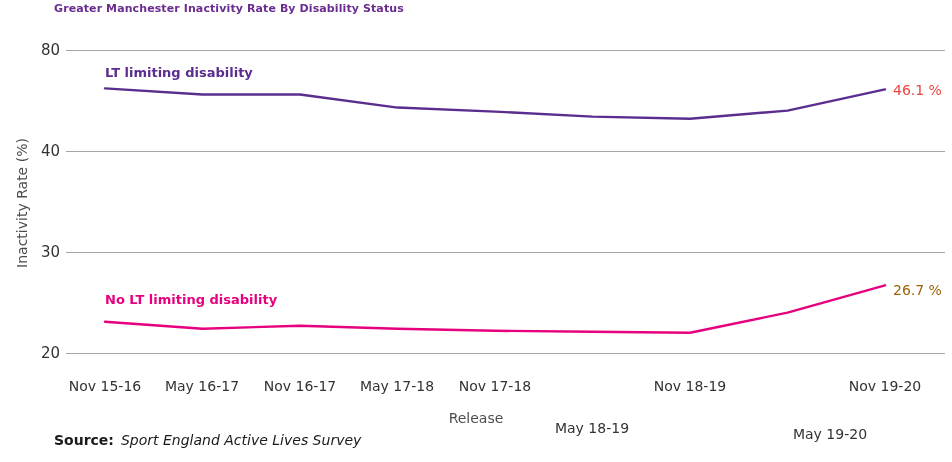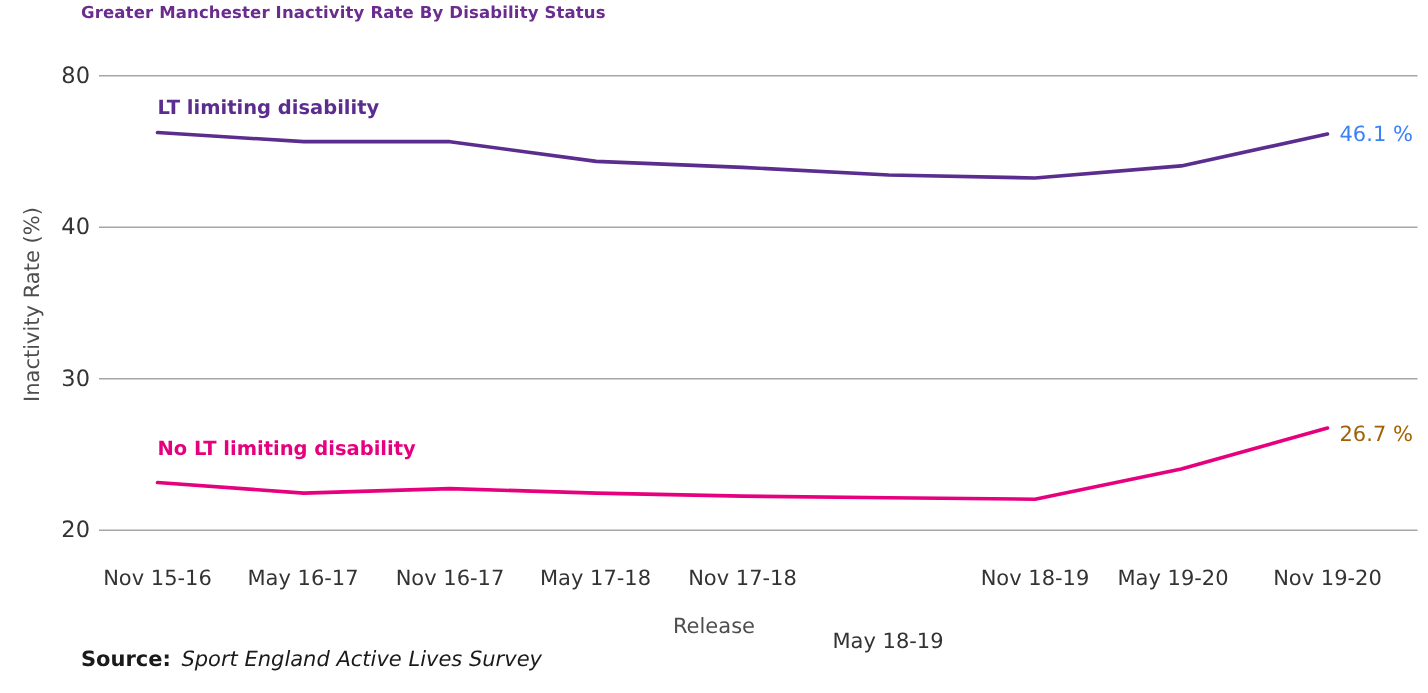--- a/index.html
+++ b/index.html
@@ -139,28 +139,28 @@
     <polyline id="line-magenta" fill="none" stroke="#E6007E" stroke-width="2.4" stroke-linejoin="round" stroke-linecap="round" points="105.00,321.69 202.50,328.76 300.00,325.73 397.50,328.76 495.00,330.78 592.50,331.79 690.00,332.80 787.50,312.60 885.00,285.33"></polyline>
   </svg>
 
   <div class="xtick" style="left:105px;">Nov 15-16</div>
   <div class="xtick" style="left:202px;text-align:right;">May 16-17</div>
   <div class="xtick" style="left:300px;">Nov 16-17</div>
   <div class="xtick" style="left:397px;">May 17-18</div>
   <div class="xtick" style="left:495px;">Nov 17-18</div>
   <div class="xtick" style="left:592px;margin-top:42px;">May 18-19</div>
   <div class="xtick" style="left:690px;">Nov 18-19</div>
-  <div class="xtick" style="left:782px;">May 19-20</div>
+  <div class="xtick" style="left:830px;margin-top:48px;">May 19-20</div>
   <div class="xtick" style="left:885px;">Nov 19-20</div>
 
   <div id="x-axis-label">Release</div>
 
   <div class="series-label" style="left:105px; top:65px; color:#5B2D8E;">LT limiting disability</div>
   <div class="series-label" style="left:105px; top:292px; color:#E6007E;">No LT limiting disability</div>
 
-  <div class="end-label" style="left:893px; top:82px; color:#3b82f6;">46.1 %</div>
+  <div class="end-label" style="left:893px; top:82px; color:#ef4444;">46.1 %</div>
   <div class="end-label" style="left:893px; top:282px; color:#a16207;">26.7 %</div>
 
   <div id="source-line">
     <span class="src-key">Source:</span><span class="src-val">Sport England Active Lives Survey</span>
   </div>
 
 </div>
 
 </body></html>

